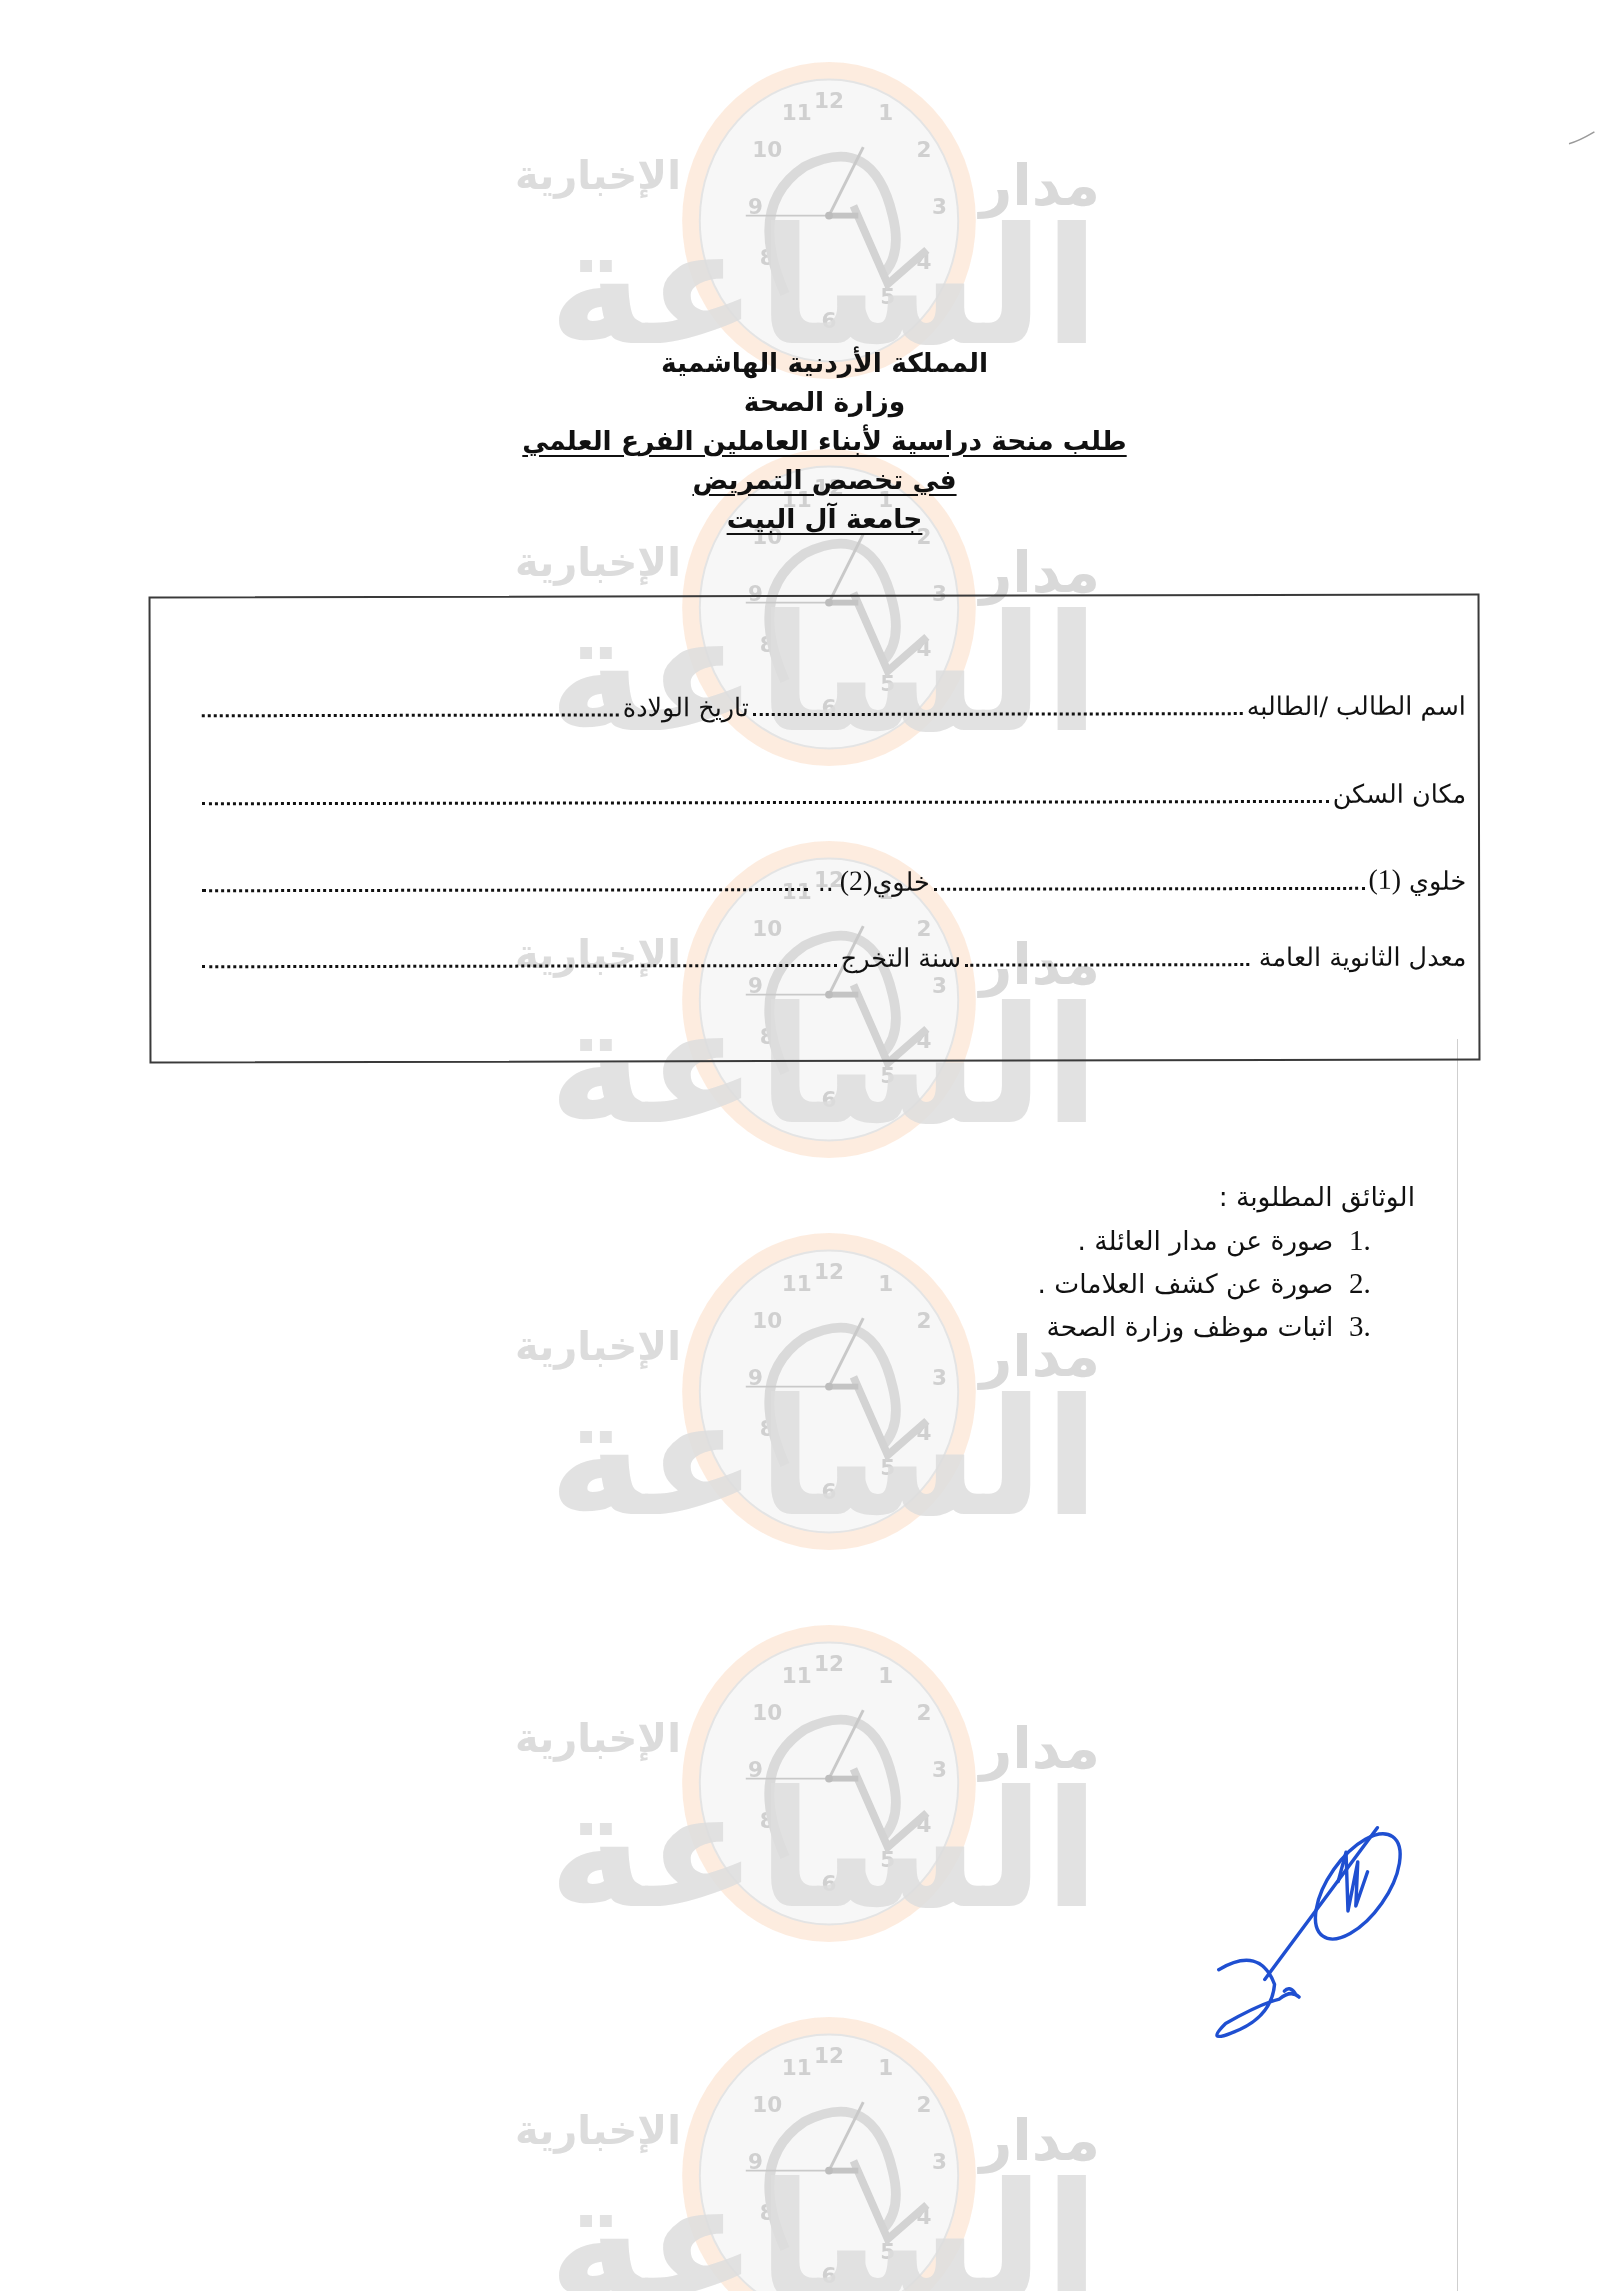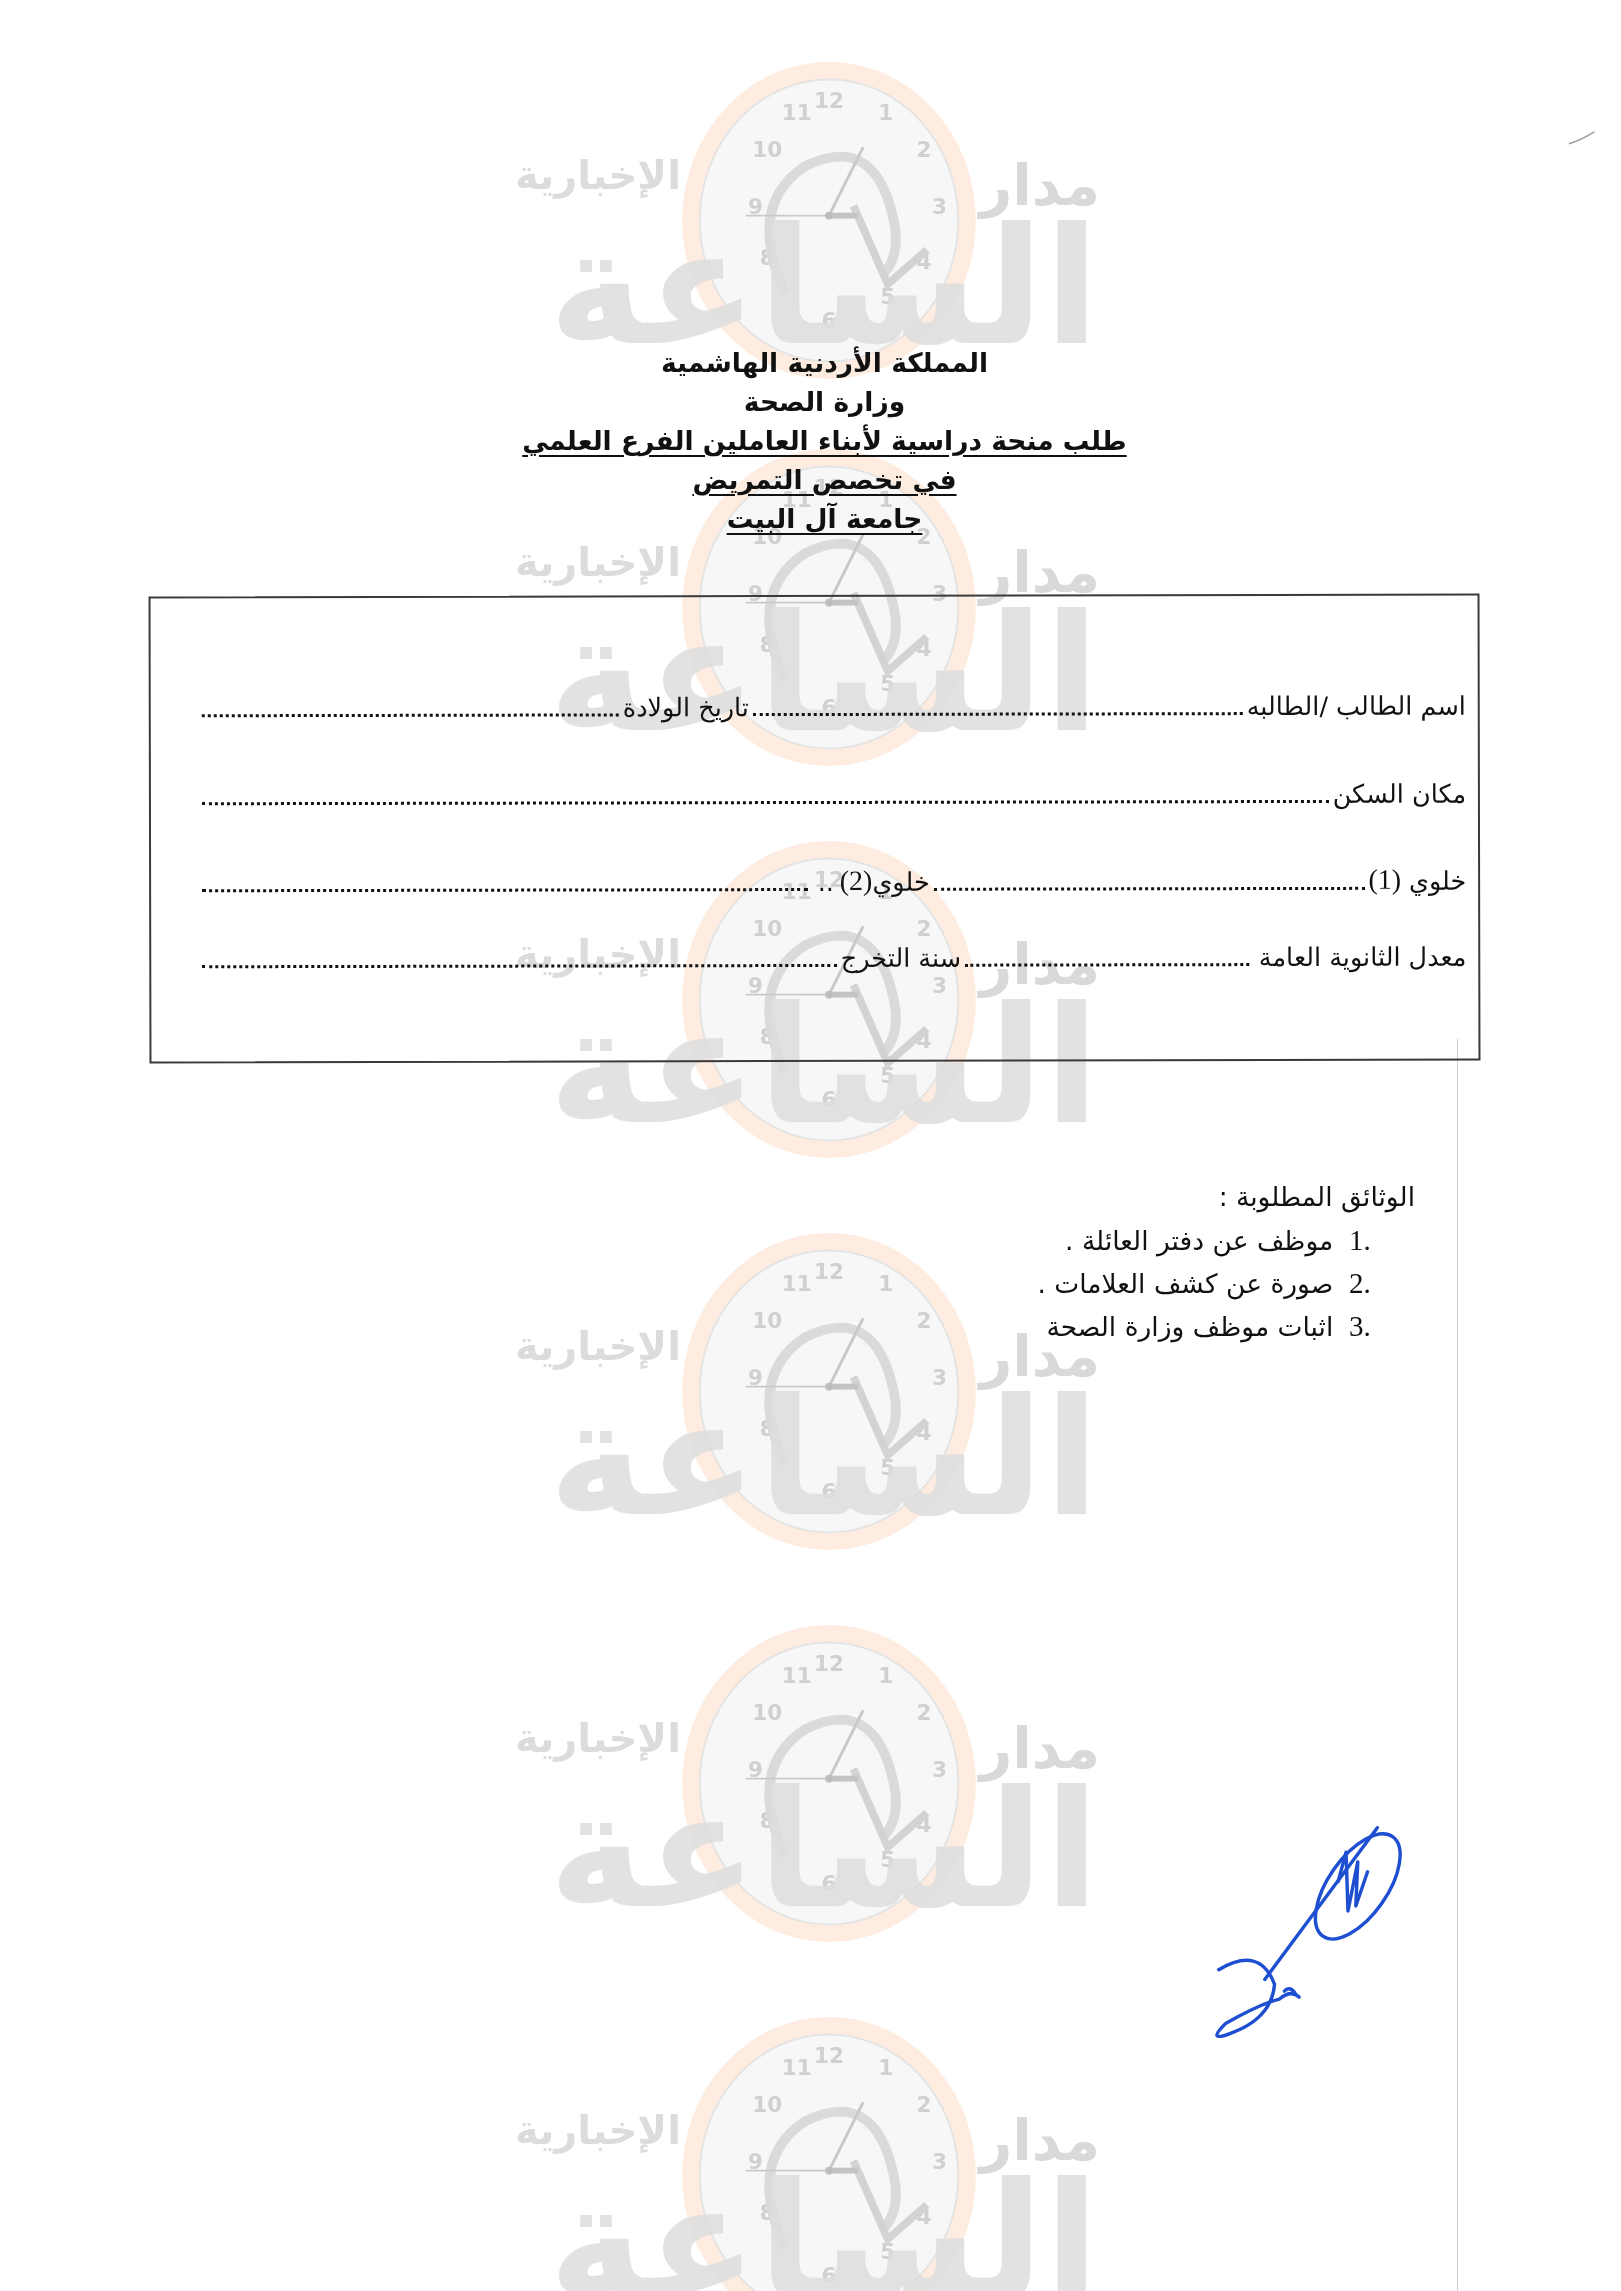--- a/index.html
+++ b/index.html
@@ -404,21 +404,21 @@
   </div>
 </div>
 
 <div class="page-edge"></div>
 
 <div class="docs">
   <div class="docs-title">الوثائق المطلوبة :</div>
   <ol>
     <li>
       <span class="n">1.</span>
-      <span>موظف عن دفتر العائلة .</span>
+      <span>صورة عن مدار العائلة .</span>
     </li>
     <li>
       <span class="n">2.</span>
       <span>صورة عن كشف العلامات .</span>
     </li>
     <li>
       <span class="n">3.</span>
       <span>اثبات موظف وزارة الصحة</span>
     </li>
   </ol>

